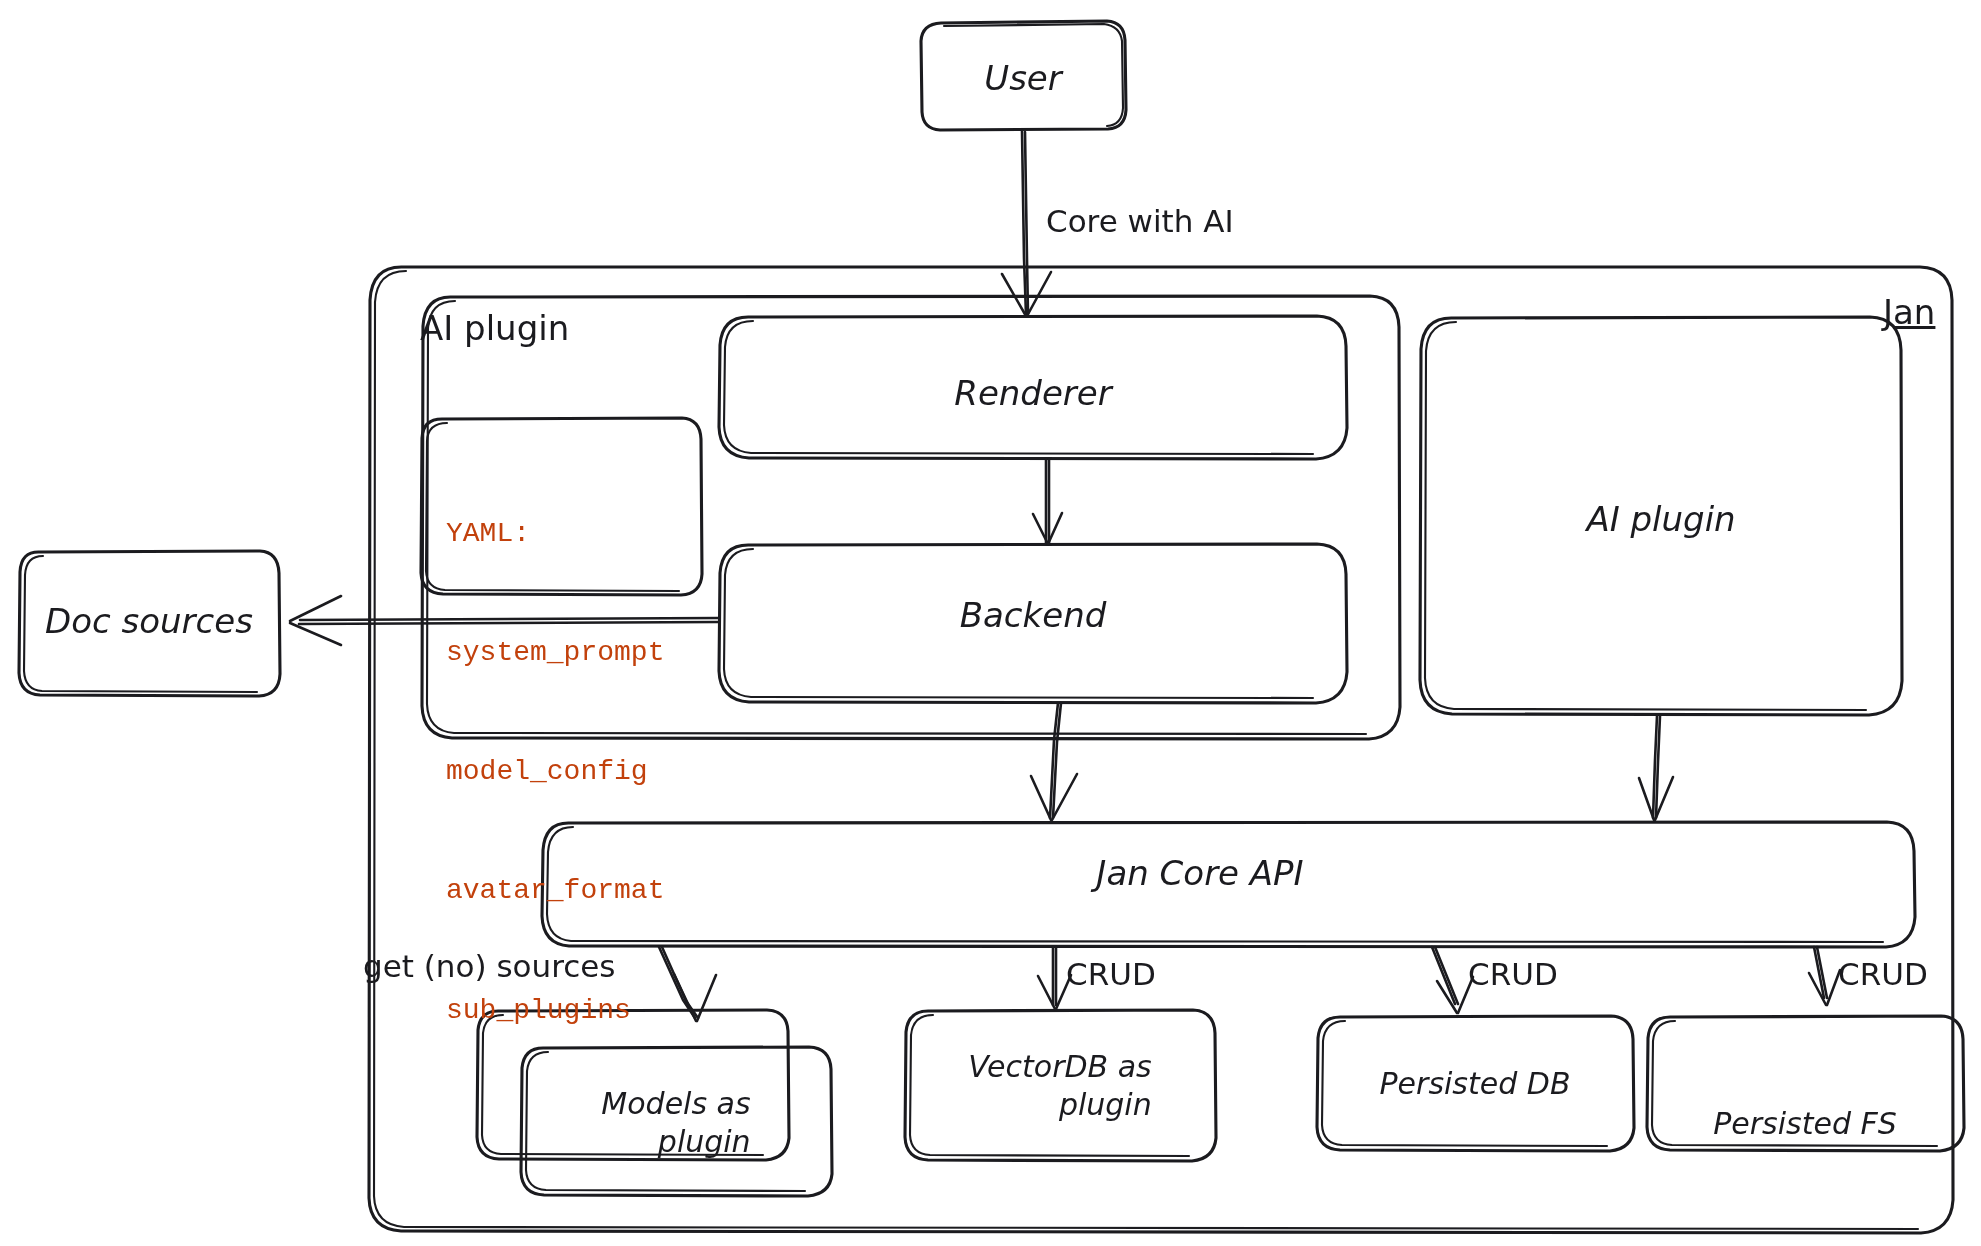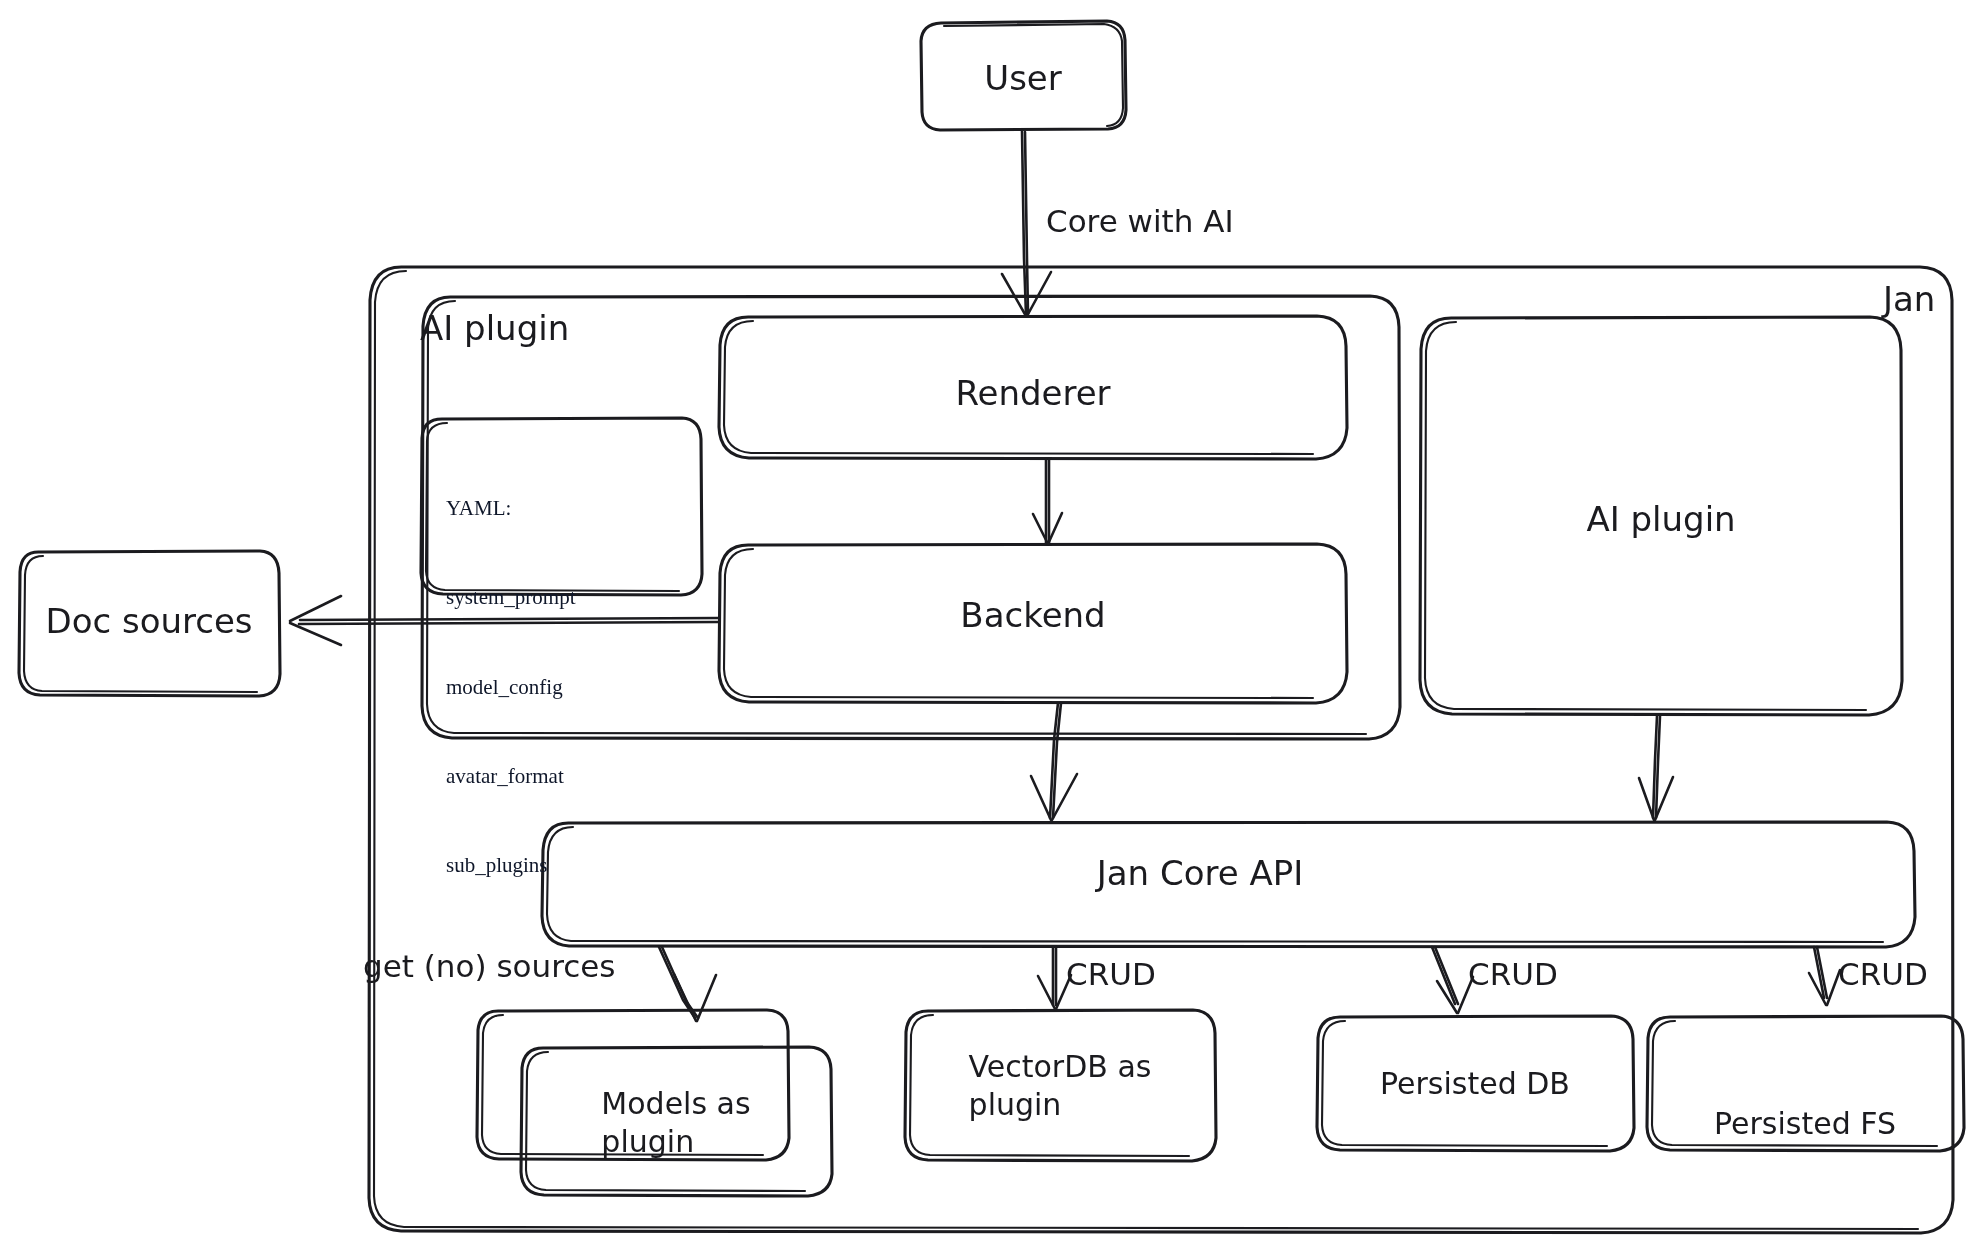--- a/index.html
+++ b/index.html
@@ -28,42 +28,43 @@
   }
   .node-label, .edge-label, .group-label {
     position: absolute;
     color: #1b1b1f;
     font-family: "DejaVu Sans", sans-serif;
     white-space: pre;
     line-height: 1.25;
     -webkit-font-smoothing: antialiased;
   }
   .node-label {
-    text-align: left;
+    text-align: right;
     transform: translate(-50%, -50%);
     font-size: 34px;
+    font-style: italic;
   }
   .node-label.small {
     font-size: 30px;
   }
   .group-label {
     font-size: 34px;
     transform: translate(0, 0);
   }
   .edge-label {
     font-size: 31px;
     text-align: left;
   }
   .yaml-text {
     position: absolute;
-    font-size: 21px;
+    font-size: 28px;
     line-height: 1.42;
-    color: #0f172a;
+    color: #c2410c;
     white-space: pre;
-    font-family: Liberation Serif, serif;
+    font-family: Liberation Mono, monospace;
   }
   .hit {
     position: absolute;
     background: transparent;
   }
 </style>
 </head>
 <body>
 
 <div id="canvas">
@@ -205,21 +206,21 @@
     </g>
 
     <g>
       <path class="arrow" d="M1814 947 L1824 998"></path>
       <path class="arrow" d="M1817 947 L1827 998"></path>
       <path class="arrow" d="M1809 973 L1826 1005"></path>
       <path class="arrow" d="M1840 970 L1827 1005"></path>
     </g>
   </svg>
 
-  <div class="group-label" style="left:1883px; top:278px;">Jan</div>
+  <div class="group-label" style="left:1883px; top:291px;text-decoration:underline;">Jan</div>
 
   <div class="group-label" style="left:420px; top:307px;">AI plugin</div>
 
   <div class="node-label" style="left:1023px; top:78px;">User</div>
   <div class="hit" style="left:921px; top:21px; width:205px; height:110px;"></div>
 
   <div class="yaml-text" style="left:446px; top:434px;">
     <div>YAML:</div>
     <div>system_prompt</div>
     <div>model_config</div>

